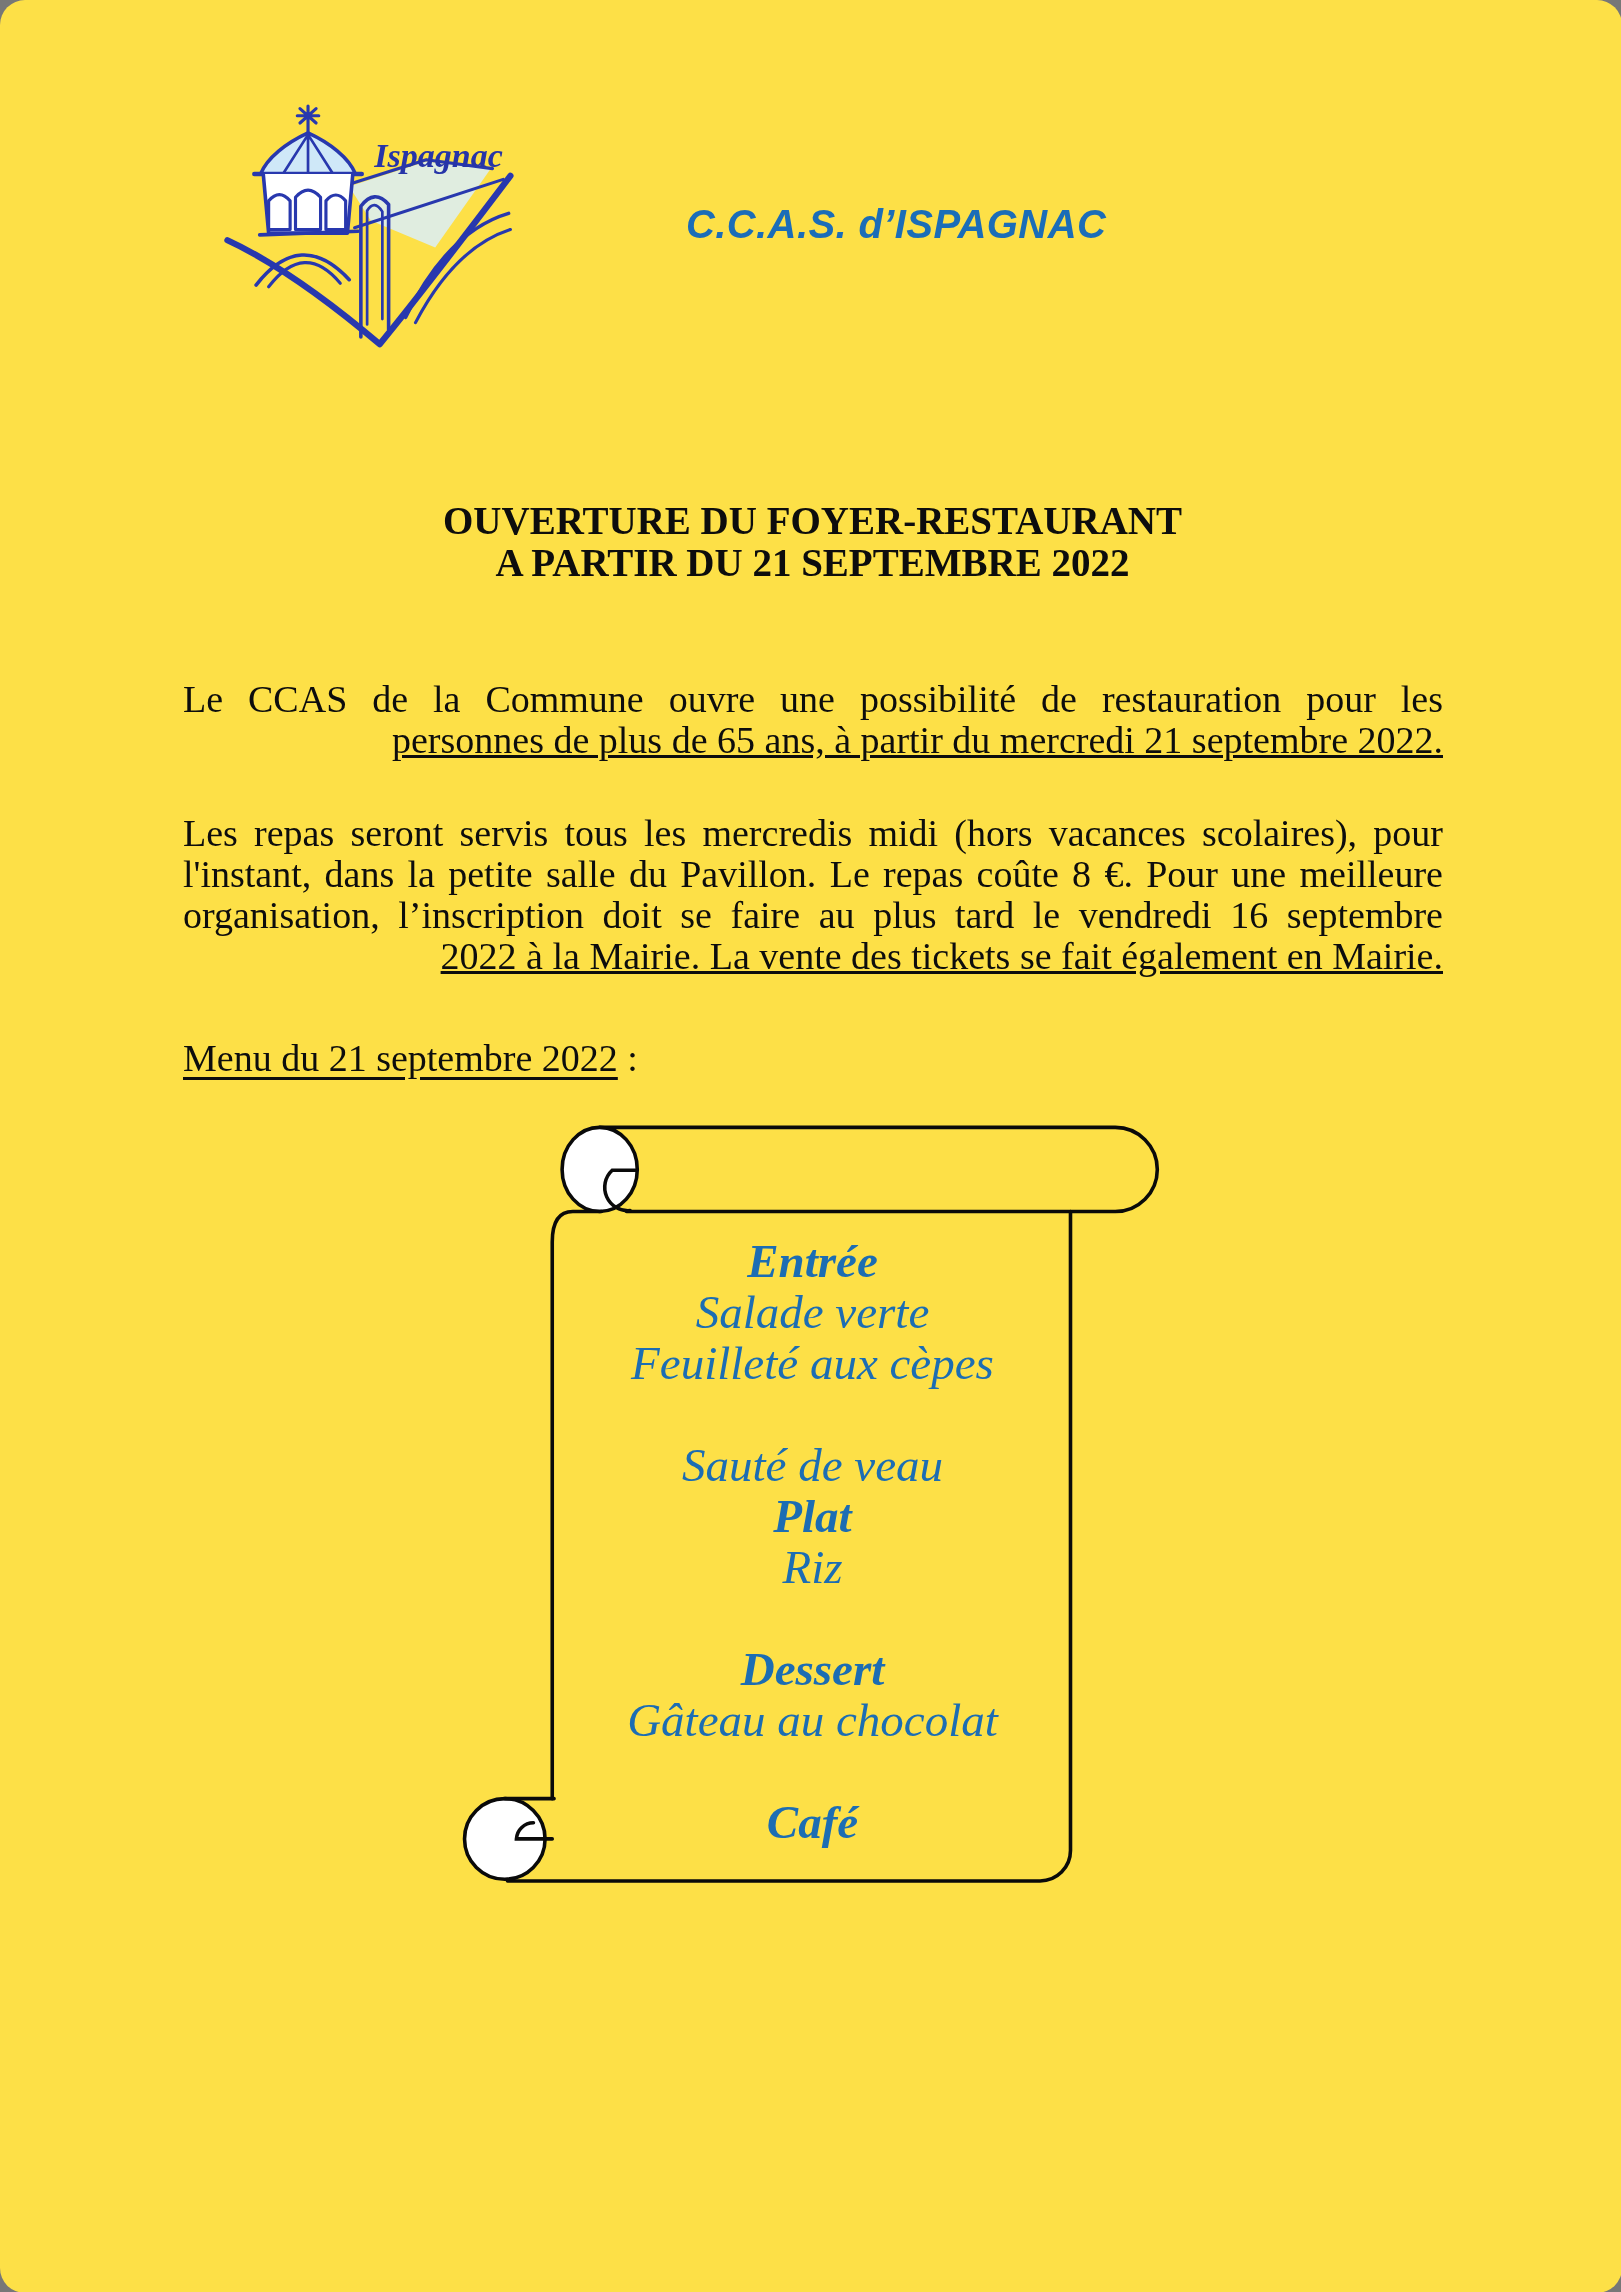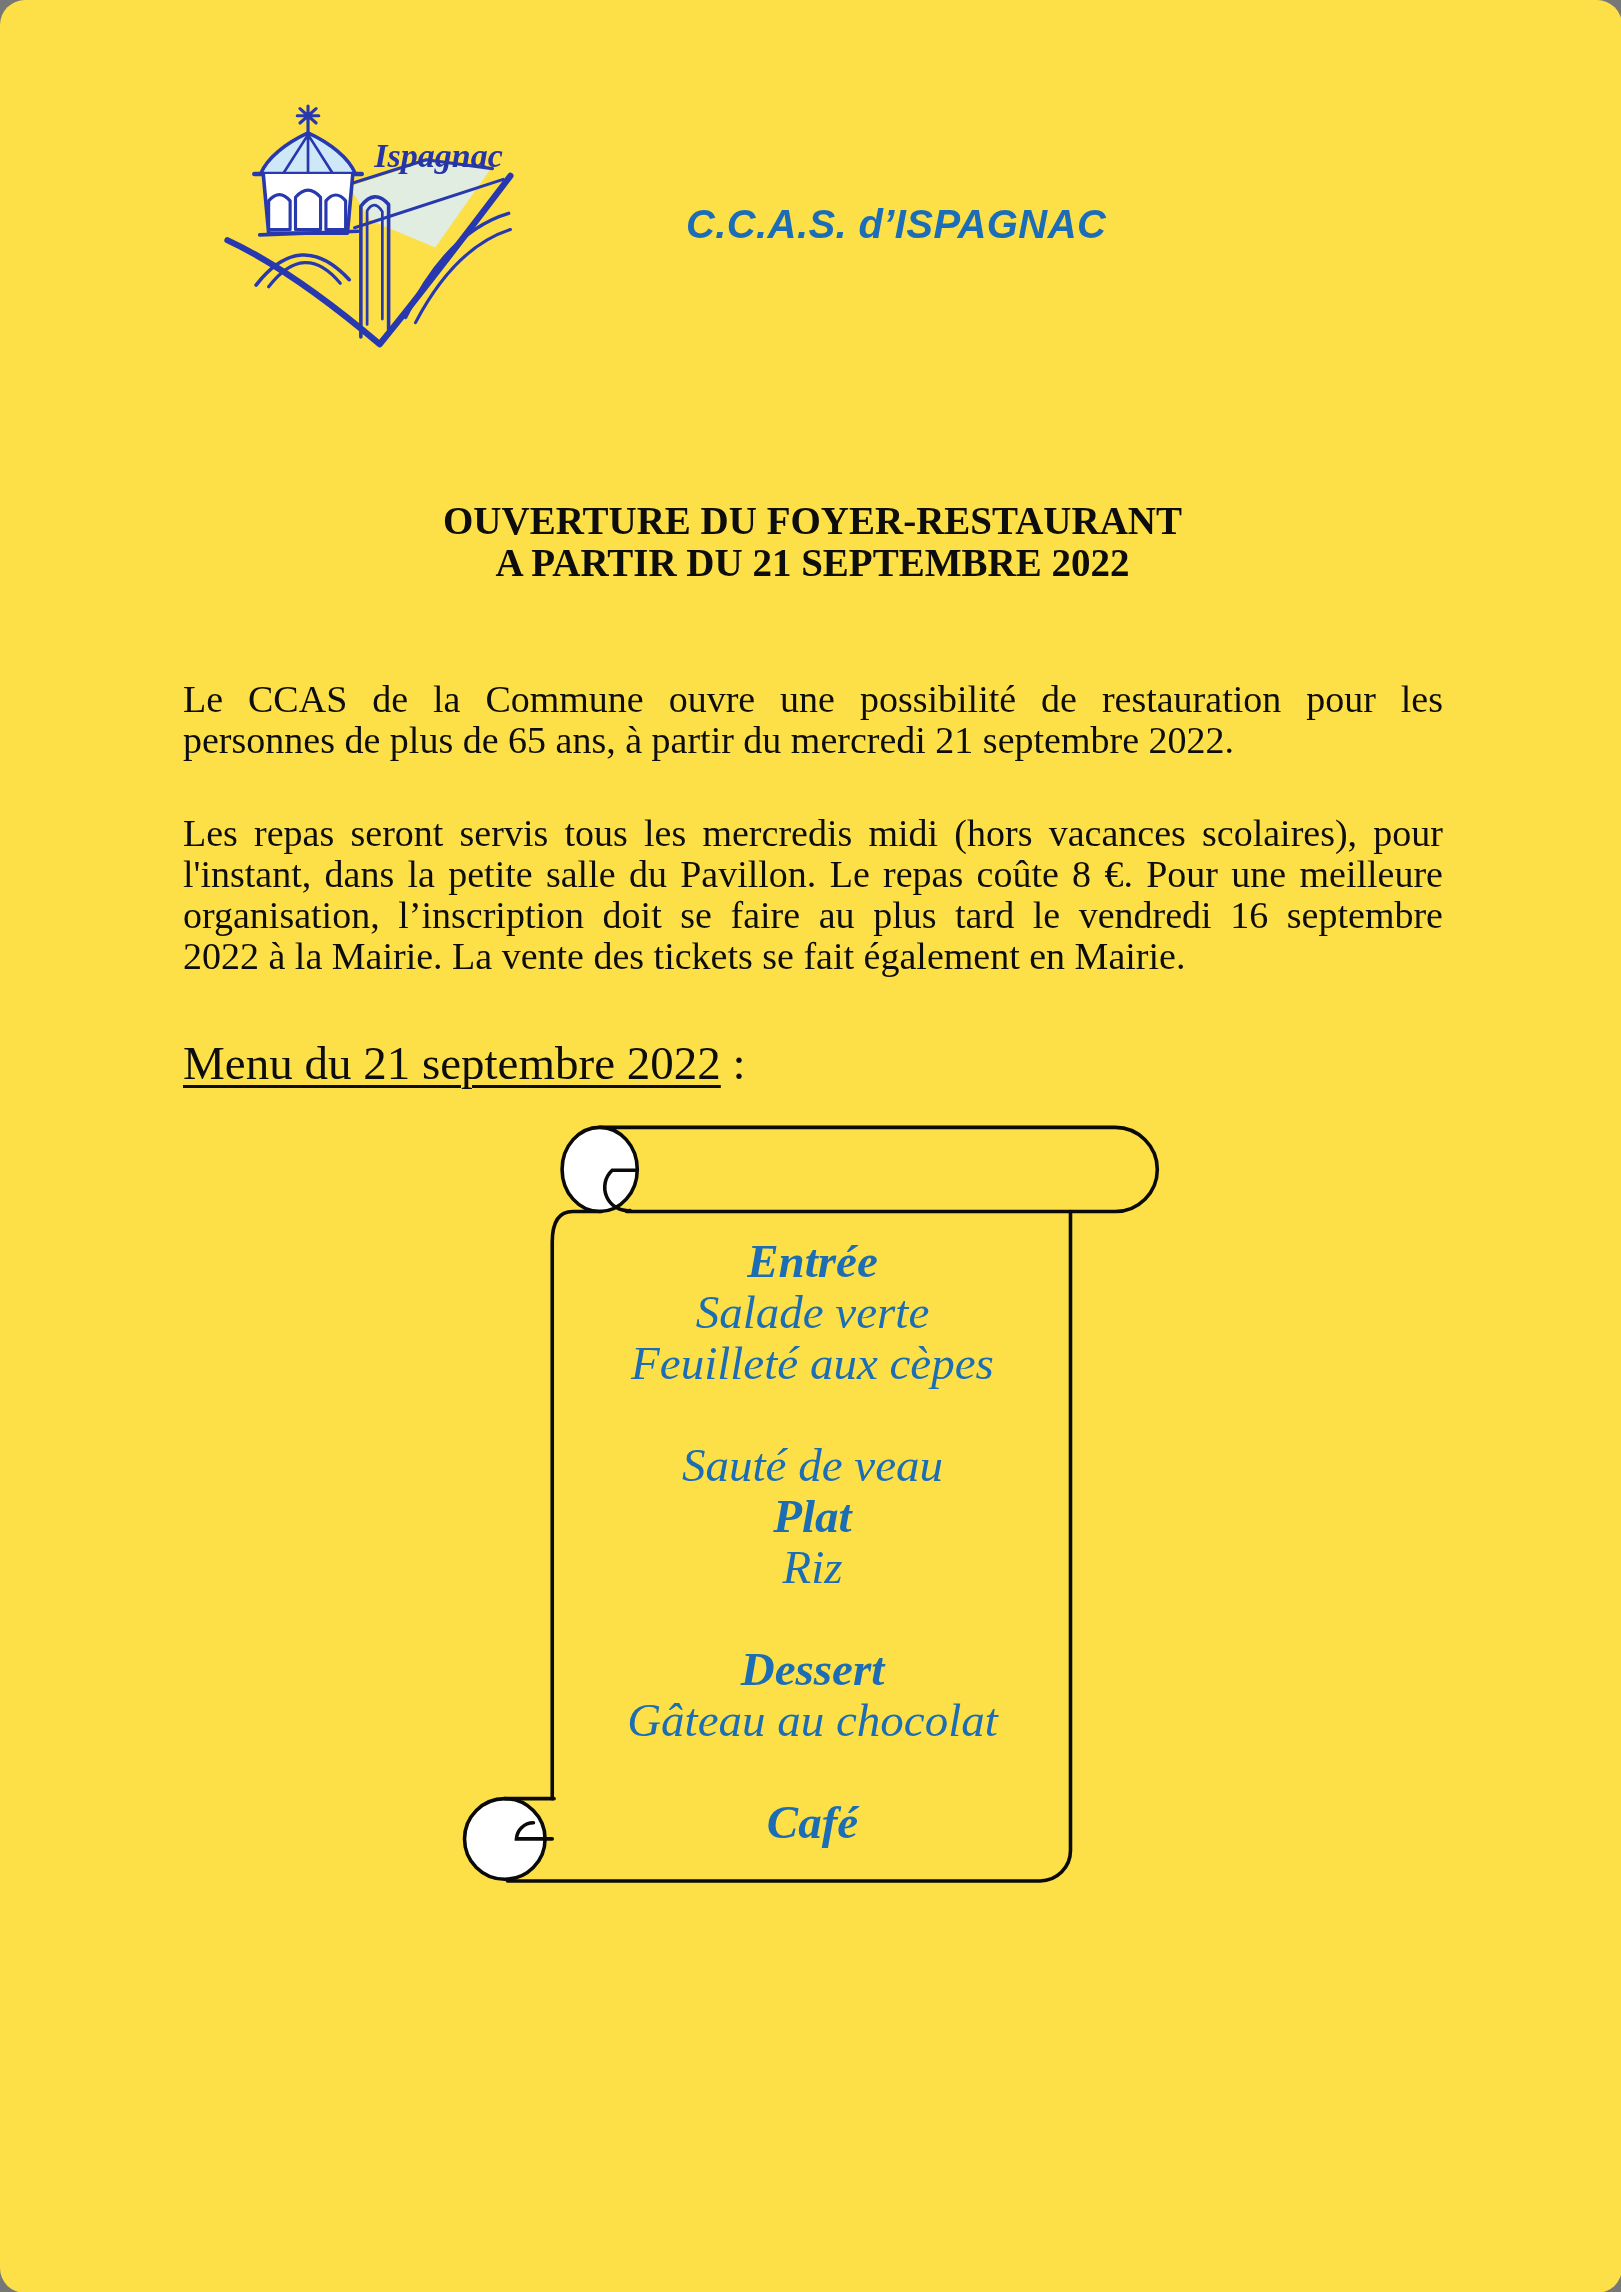--- a/index.html
+++ b/index.html
@@ -18,25 +18,25 @@
   }
   
   .doc-heading {
     position:absolute; left:182px; top:500px; width:1261px;
     text-align:center; font-weight:bold; font-size:39px; line-height:42px;
     white-space:nowrap;
   }
   
   .para { position:absolute; left:183px; width:1260px; font-size:38px; line-height:41px; }
   .para .jline  { text-align:justify; text-align-last:justify; white-space:nowrap; }
-  .para .jlast  { text-align:left; white-space:nowrap; }
+  .para .jlast  { text-align:right; white-space:nowrap;text-decoration:underline; }
   .para-1 { top:679px; }
   .para-2 { top:813px; }
   
-  .menu-intro { position:absolute; left:183px; top:1036px; font-size:47px; white-space:nowrap; }
+  .menu-intro { position:absolute; left:183px; top:1036px; font-size:38px; white-space:nowrap; }
   .menu-intro .u { text-decoration:underline; text-decoration-thickness:2.7px; text-underline-offset:6.3px; }
   
   .scroll-svg { position:absolute; left:452px; top:1109px; width:725px; height:793px; }
   
   .menu-block {
     position:absolute; left:553px; top:1236px; width:519px;
     text-align:center; font-style:italic; font-size:47px; line-height:51px;
   }
   .menu-line { height:51px; white-space:nowrap; }
   .menu-line.bold { font-weight:bold; }

